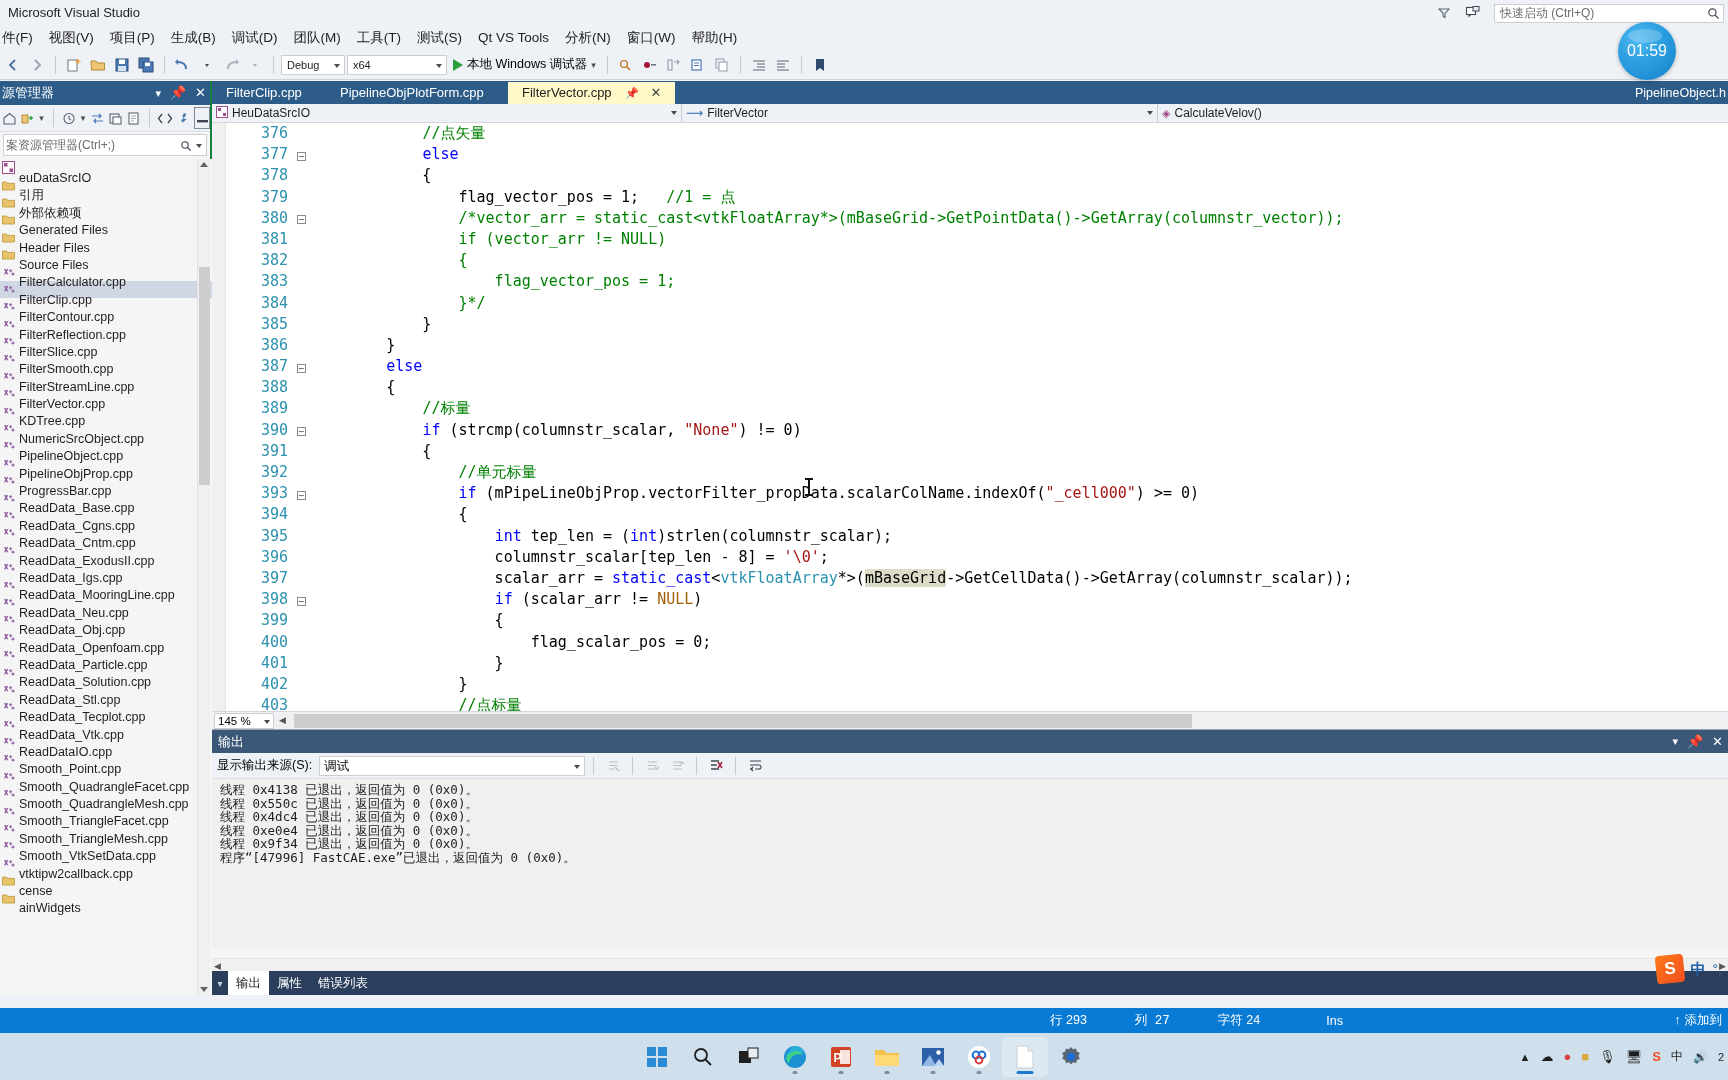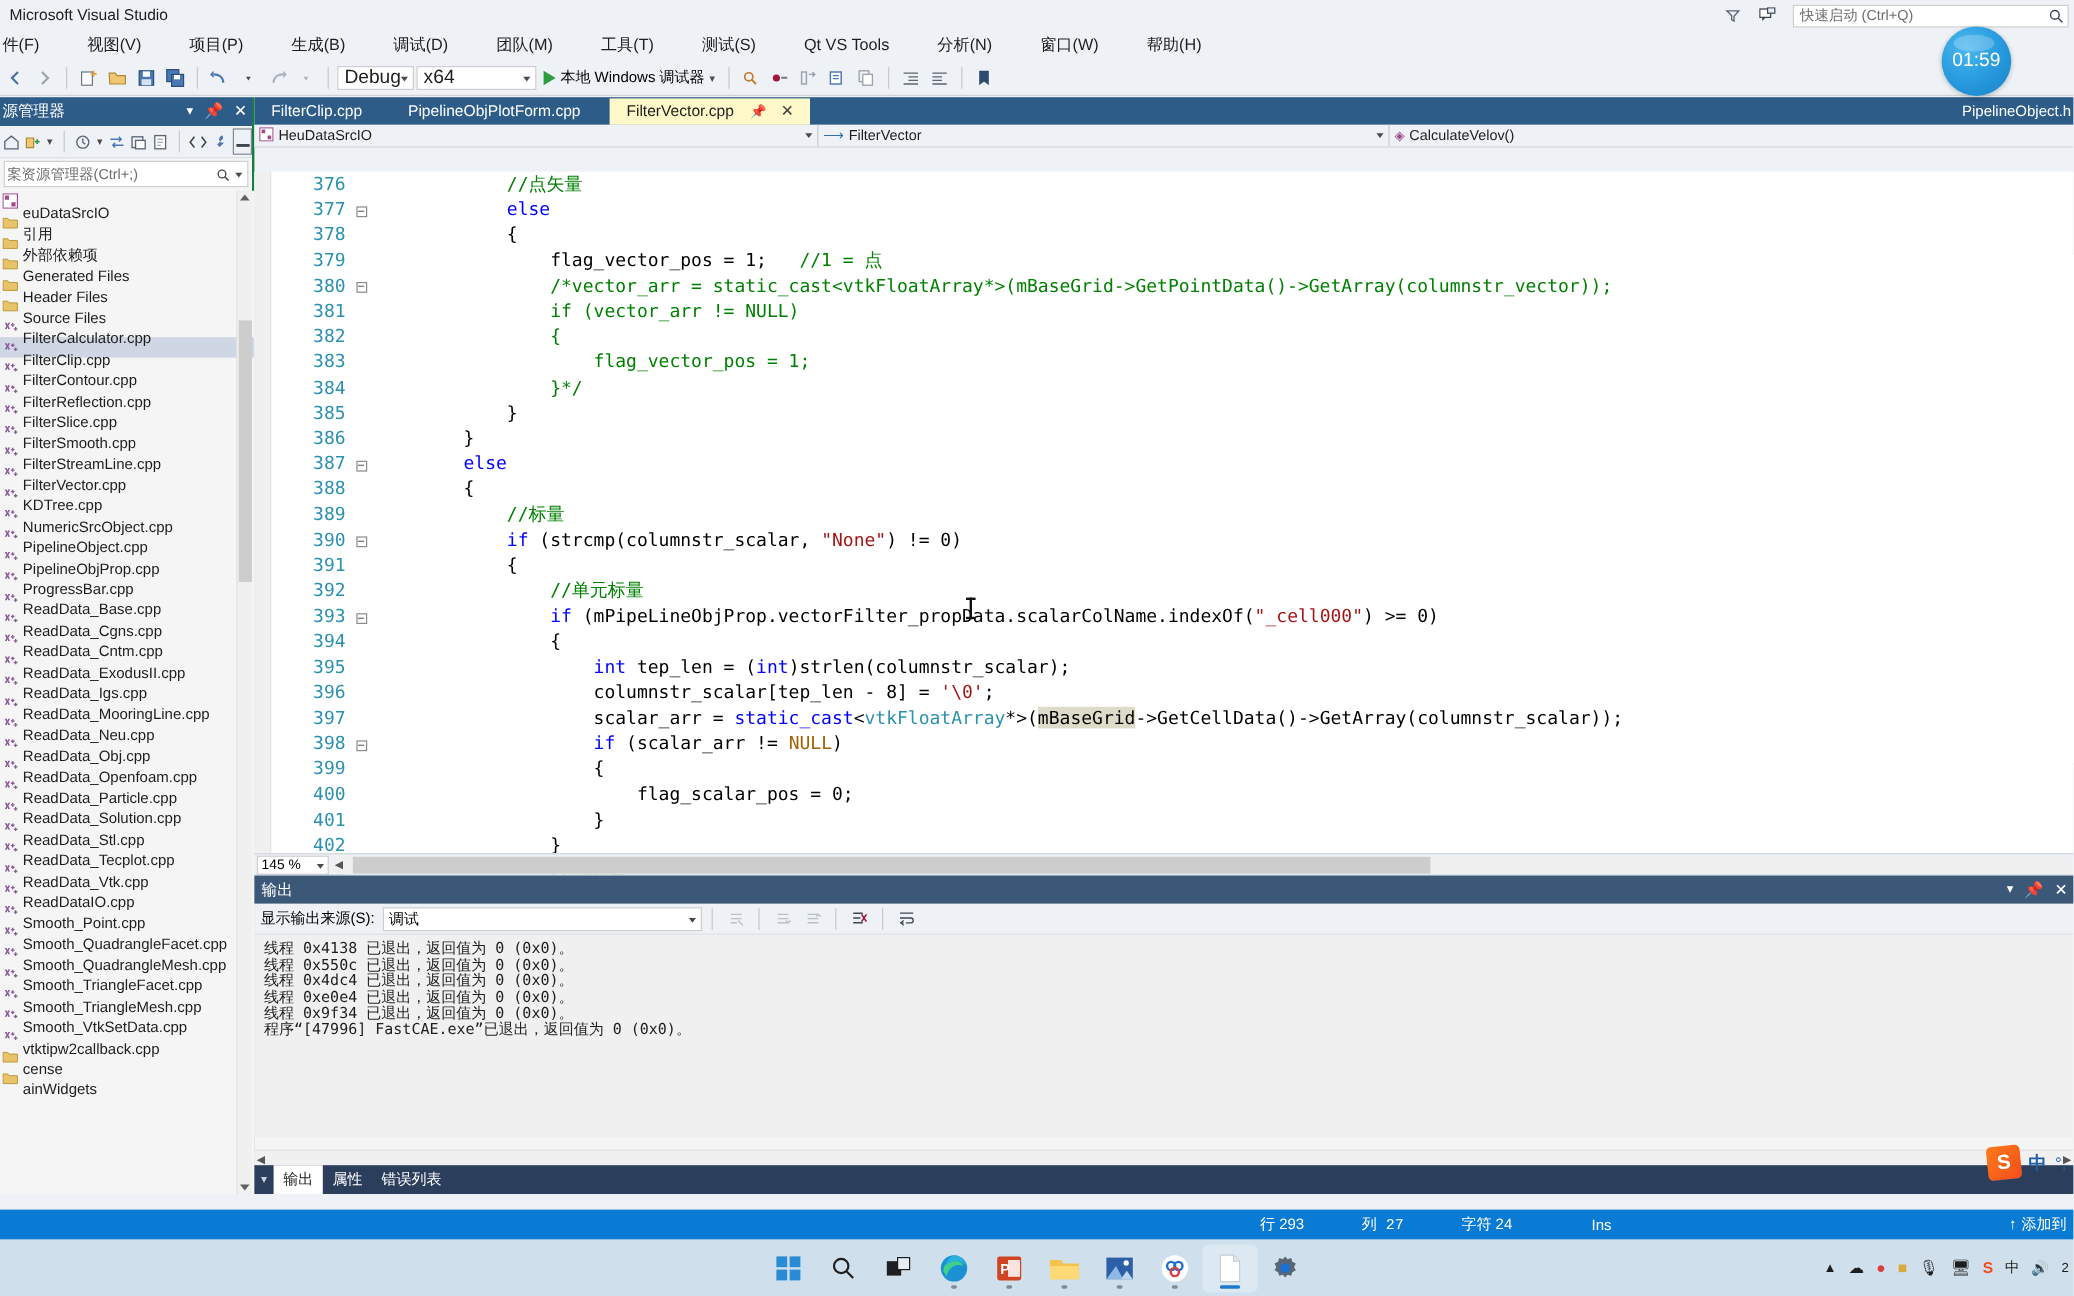--- a/index.html
+++ b/index.html
@@ -42,34 +42,34 @@
     content:""; position:absolute; left:10px; top:7px; width:34px; height:14px;
     border-radius:50%; background:rgba(255,255,255,.22);
   }
 
   
   .menubar {
     position: absolute; left: 0; top: 26px; width: 1728px; height: 24px;
     background: #eef1f5; display: flex; align-items: center;
     font-size: 13.5px; color: #1e1e1e;
   }
-  .menubar .mi { padding: 0 20px; height: 24px; line-height: 24px; white-space: nowrap; }
+  .menubar .mi { padding: 0 8px; height: 24px; line-height: 24px; white-space: nowrap; }
   .menubar .mi:first-child { padding-left: 2px; }
 
   
   .toolbar {
     position: absolute; left: 0; top: 50px; width: 1728px; height: 30px;
     background: #eef1f5; border-bottom: 1px solid #cfd3d8;
     display: flex; align-items: center; gap: 2px; padding-left: 2px;
   }
   .tb-sep { width: 1px; height: 18px; background: #c6c9cd; margin: 0 5px; }
   .tb-ico { width: 22px; height: 22px; display: flex; align-items: center; justify-content: center; }
   .combo {
     height: 20px; background: #ffffff; border: 1px solid #ccced1;
-    font-size: 16px; color: #1e1e1e; line-height: 18px; padding: 0 16px 0 5px;
+    font-size: 11px; color: #1e1e1e; line-height: 18px; padding: 0 16px 0 5px;
     position: relative; white-space: nowrap;
   }
   .combo .carat { position: absolute; right: 4px; top: 8px; width: 0; height: 0;
     border-left: 3px solid transparent; border-right: 3px solid transparent; border-top: 4px solid #4a4a4a; }
   .run-btn { display: flex; align-items: center; gap: 4px; font-size: 12.5px; padding: 0 4px; white-space: nowrap; }
   .tri-play { width: 0; height: 0; border-top: 6px solid transparent; border-bottom: 6px solid transparent; border-left: 10px solid #2a9d3d; }
 
   
   .se-panel {
     position: absolute; left: 0; top: 81px; width: 212px; height: 914px;
@@ -134,21 +134,21 @@
   .nav-seg { position: relative; display: flex; align-items: center; gap: 4px; padding-left: 4px;
     border-right: 1px solid #c9ccd0; }
   .nav-seg .nav-dd { position: absolute; right: 4px; top: 7px; width: 0; height: 0;
     border-left: 3px solid transparent; border-right: 3px solid transparent; border-top: 4px solid #4a4a4a; }
   .nav-seg.s1 { width: 470px; }
   .nav-seg.s2 { width: 476px; }
   .nav-seg.s3 { flex: 1; border-right: none; }
 
   .editor {
     position: absolute; left: 212px; top: 123px; width: 1516px; height: 588px;
-    background: #ffffff; overflow: hidden; margin-top: 20px;
+    background: #ffffff; overflow: hidden;
   }
   .ed-indmargin { position: absolute; left: 0; top: 0; width: 14px; height: 588px; background: #f0f0f0; border-right: 1px solid #e4e4e4; }
   .code-area { position: absolute; left: 14px; top: 0; right: 0; bottom: 0; overflow: hidden; }
   .cline { height: 21.2px; line-height: 21.2px; white-space: pre; font-family: "DejaVu Sans Mono", monospace; font-size: 15px; }
   .lnum { display: inline-block; width: 62px; text-align: right; color: #2b91af; font-size: 15px; }
   .fold { display: inline-block; width: 26px; text-align: center; color: #707070; font-size: 11px; position: relative; }
   .fold-box { display: inline-block; width: 9px; height: 9px; border: 1px solid #8a8a8a; background: #fff;
     line-height: 7px; font-size: 10px; text-align: center; color: #555; vertical-align: middle; }
   .ctext { display: inline-block; }
   .kw { color: #0000ff; }

